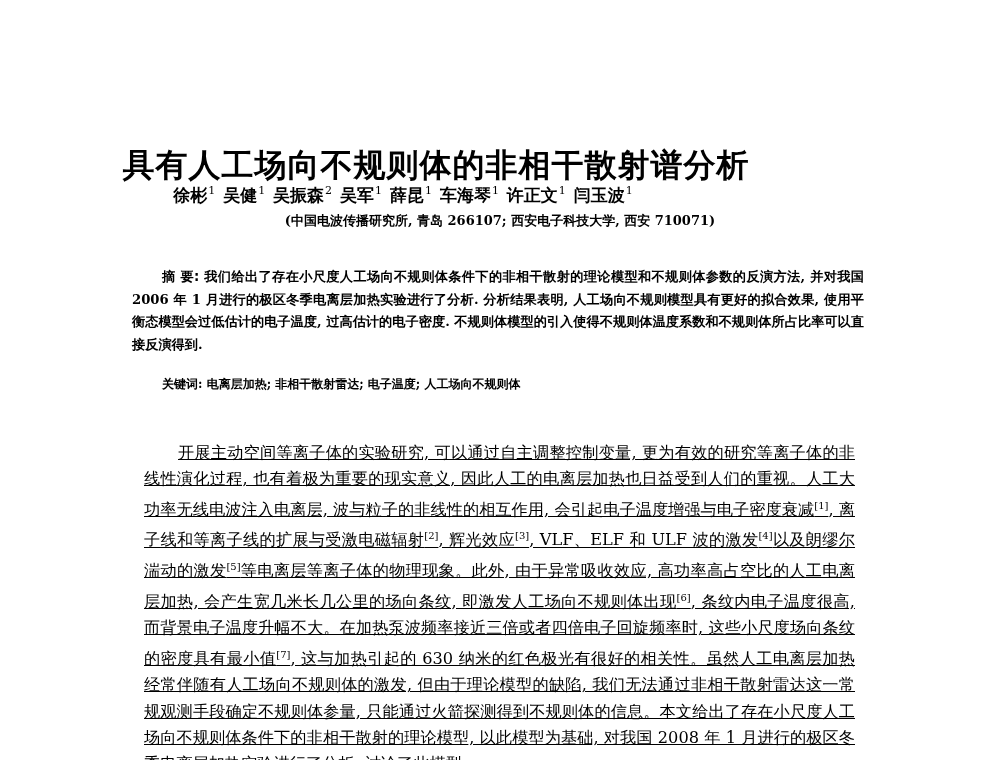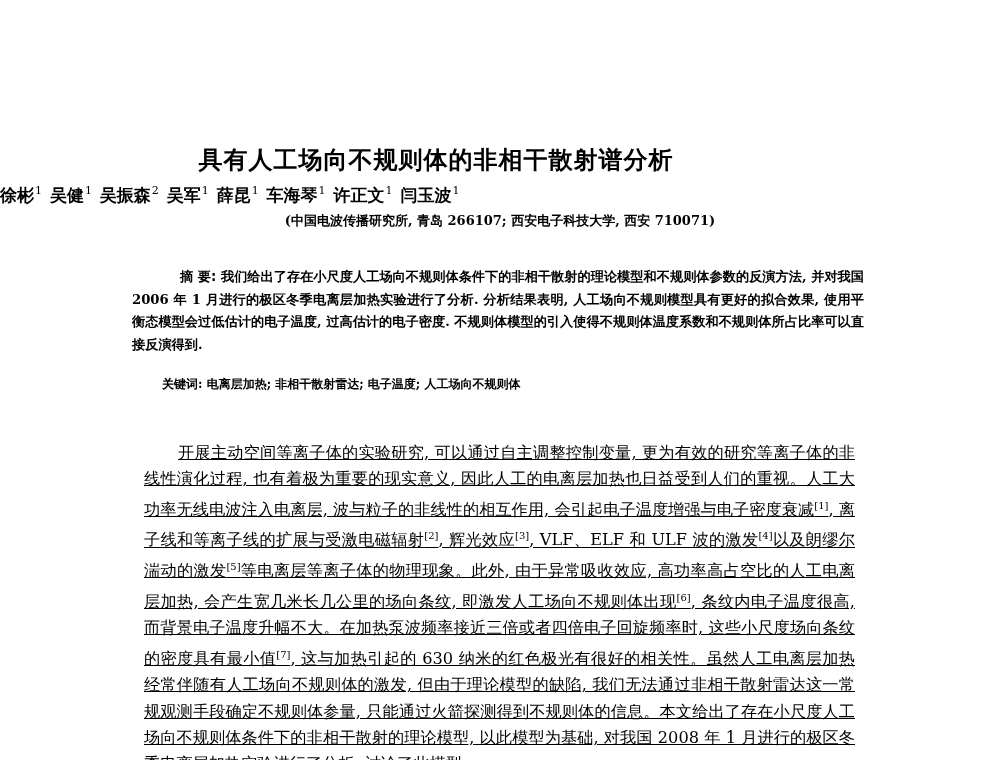--- a/index.html
+++ b/index.html
@@ -1,24 +1,24 @@
 <!DOCTYPE html>
 <html><head>
 <meta charset="utf-8">
 <style>
   html, body { margin:0; padding:0; background:#ffffff; }
   body { width:1000px; height:760px; overflow:hidden; position:relative; color:#000;
          font-family: "DejaVu Serif", "Liberation Serif", serif; }
   .title { position:absolute; top:144px; left:0; width:872px; text-align:center;
-           font-family: "DejaVu Sans", "Liberation Sans", sans-serif; font-weight:bold; font-size:24px; letter-spacing:1px; }
-  .authors { position:absolute; top:184px; left:0; width:808px; text-align:left; font-weight:bold; font-size:17px; }
+           font-family: "DejaVu Sans", "Liberation Sans", sans-serif; font-weight:bold; font-size:32px; letter-spacing:1px; }
+  .authors { position:absolute; top:184px; left:0; width:808px; text-align:center; font-weight:bold; font-size:17px; }
   .authors sup { font-size:11px; font-weight:normal; margin:0 2px 0 1px; }
   .affil { position:absolute; top:212px; left:0; width:1000px; text-align:center; font-weight:bold; font-size:13px; }
   .abstract { position:absolute; top:266px; left:132px; width:732px; font-size:13.2px; line-height:22.5px; font-weight:bold; text-align:justify; }
-  .abstract .label { font-family: "DejaVu Sans", sans-serif; margin-left:48px; }
+  .abstract .label { font-family: "DejaVu Sans", sans-serif; margin-left:30px; }
   .keywords { position:absolute; top:376px; left:162px; width:700px; font-size:12px; font-weight:bold; }
   .body { position:absolute; top:428px; left:132px; width:735px; font-size:16.2px; line-height:26.3px; text-align:justify; }
   .body p { margin:12px; text-indent:34px;text-decoration:underline; }
   .body sup { font-size:10px; }
 </style>
 </head>
 <body>
 
 <div class="title">具有人工场向不规则体的非相干散射谱分析</div>
 

